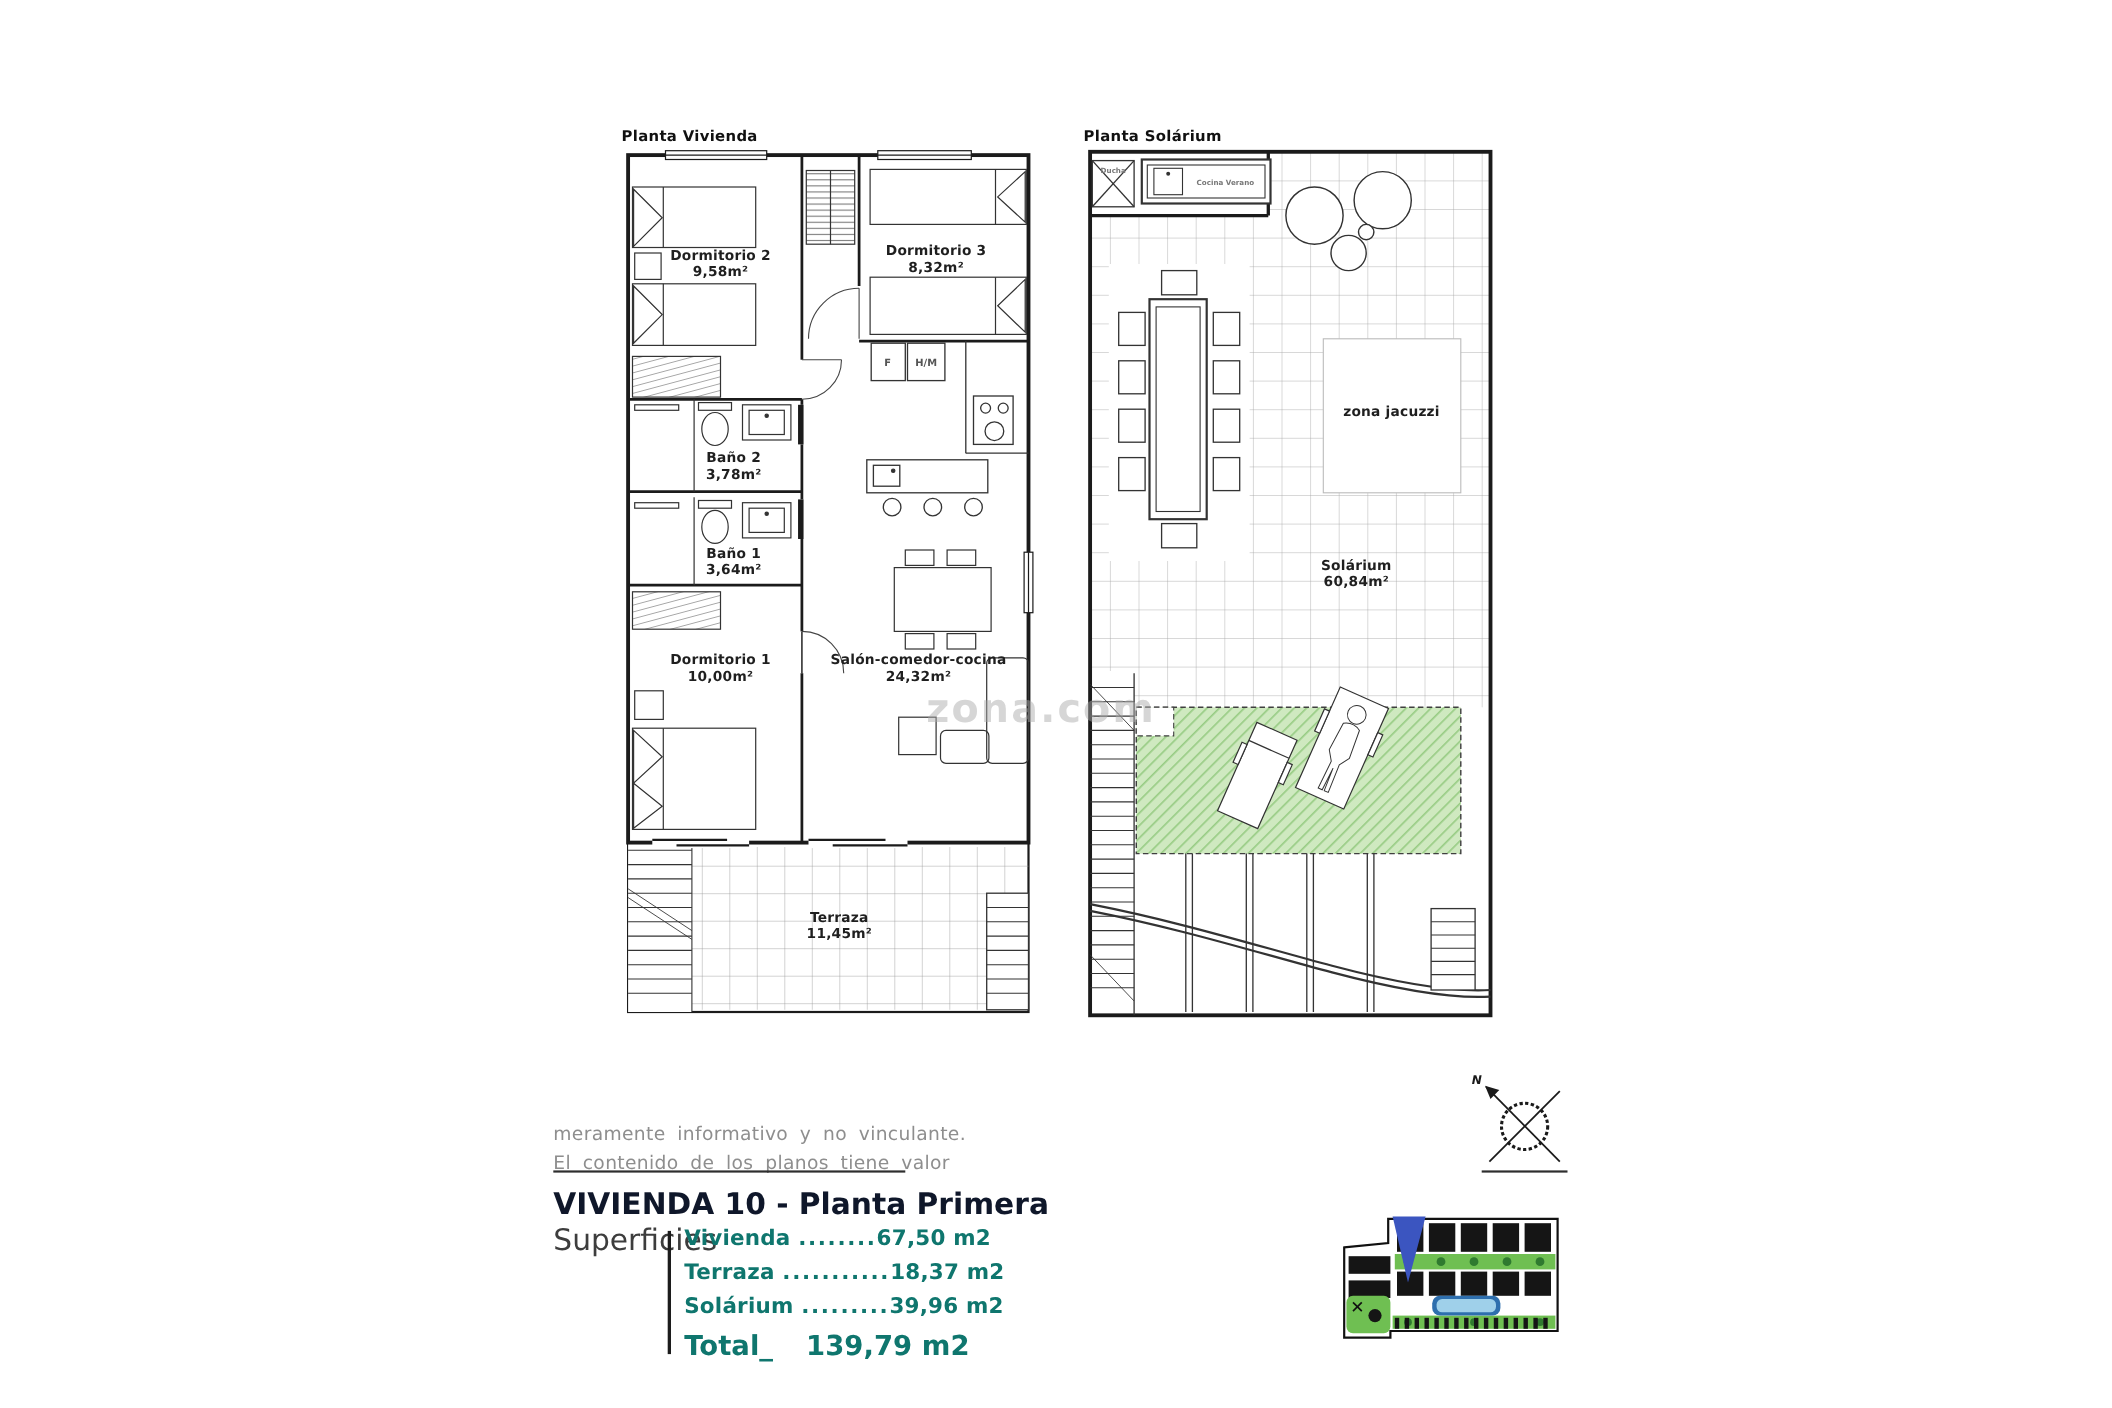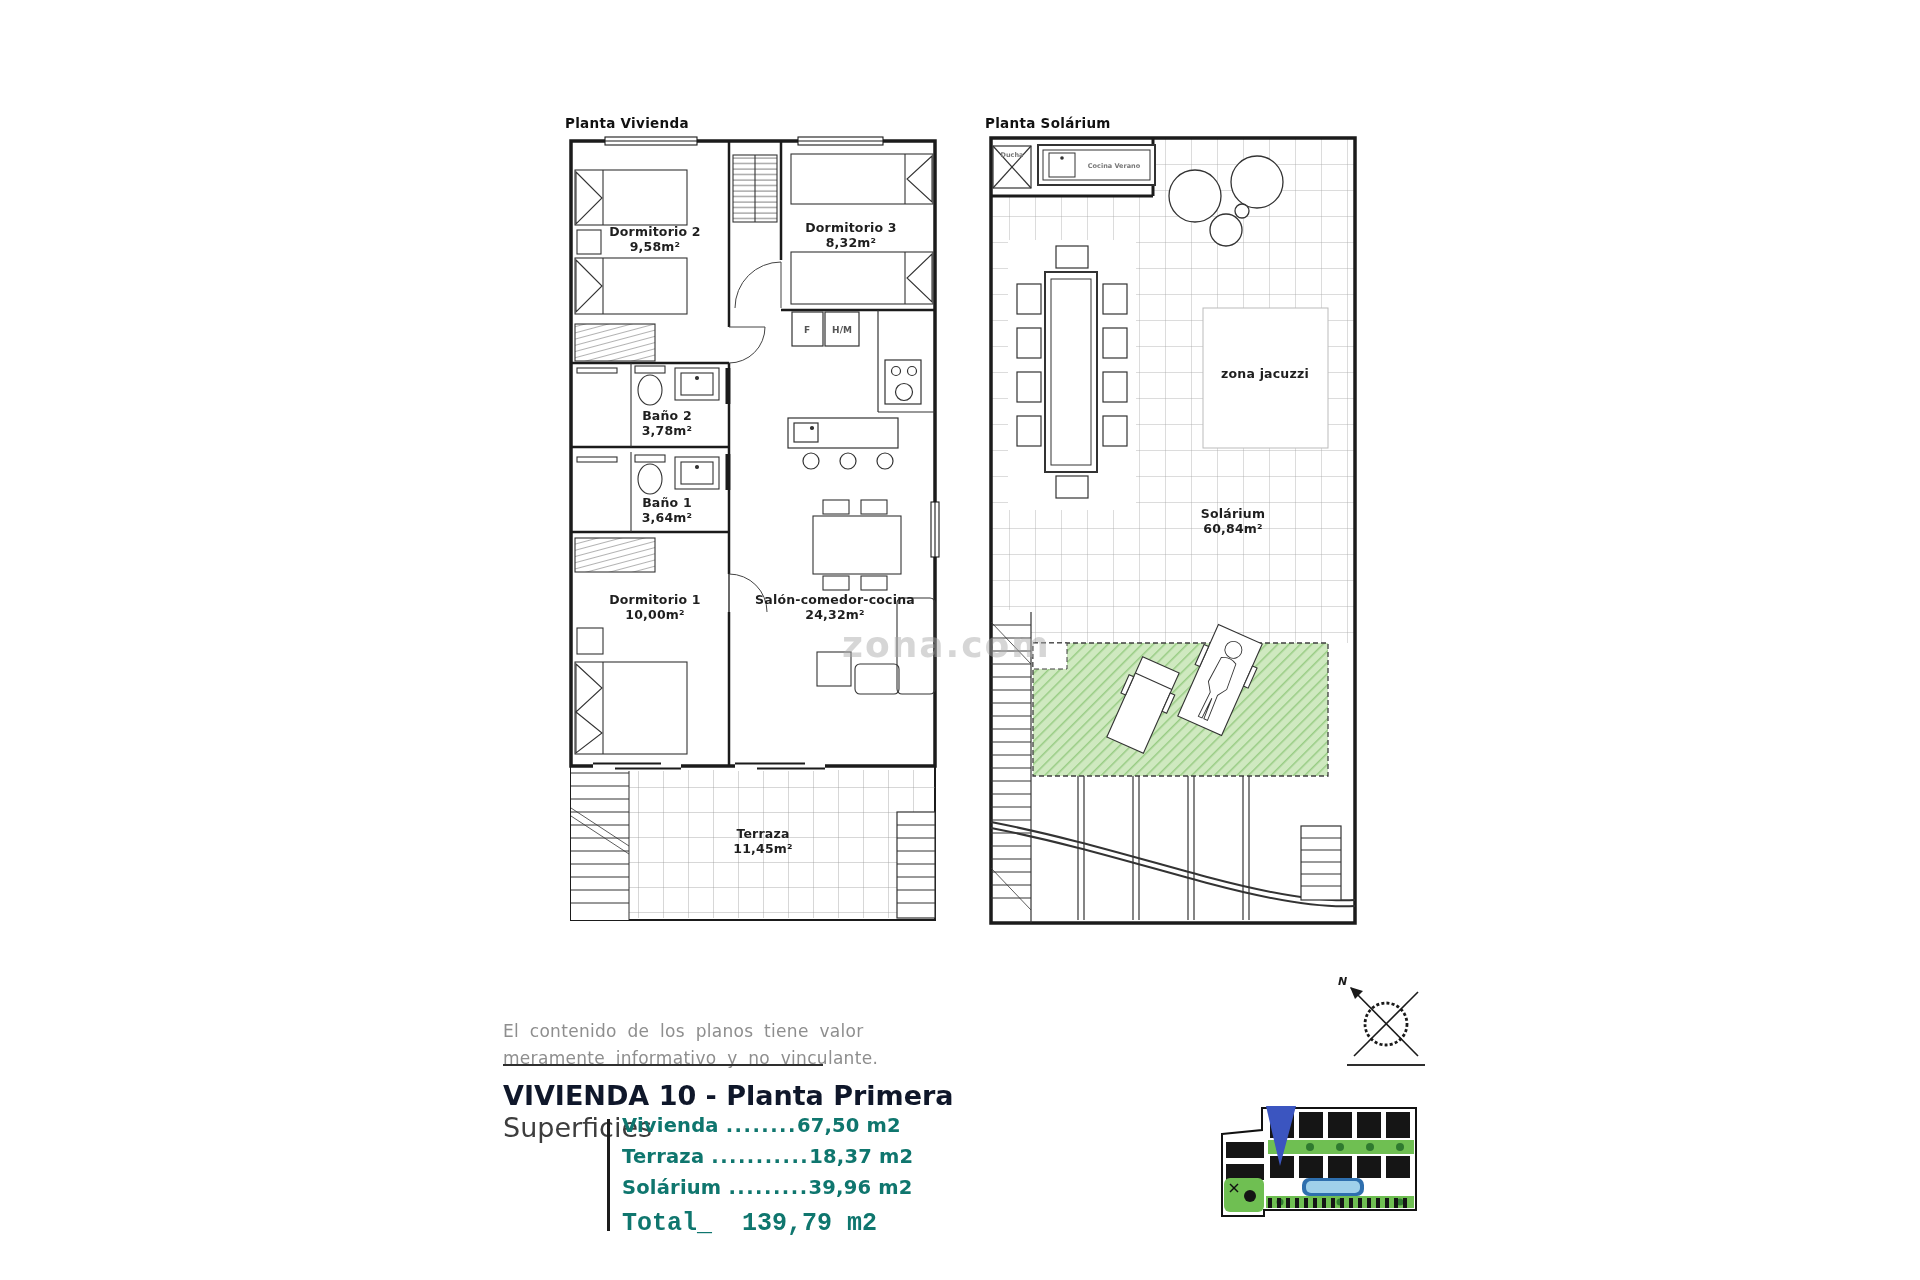--- a/index.html
+++ b/index.html
@@ -17,21 +17,21 @@
               color:#8e8e8e;font-weight:500;letter-spacing:.3px;word-spacing:5px;}
   .hr{position:absolute;height:0;border-top:2.5px solid #2e2e2e;}
   #hr-left{left:503px;top:1064px;width:320px;}
   #hr-right{left:1347px;top:1064px;width:78px;}
   #main-title{position:absolute;left:503px;top:1080px;font-size:27px;font-weight:800;color:#0f172a;}
   #superficies{position:absolute;left:503px;top:1112px;font-size:27px;font-weight:500;color:#3d3d3d;}
   #vbar{position:absolute;left:607px;top:1119px;width:3px;height:112px;background:#1c1c1c;}
   #entries{position:absolute;left:622px;top:1114px;color:#0f766e;}
   .entry{font-size:19.5px;font-weight:600;height:31px;letter-spacing:.2px;}
   .entry .dots{letter-spacing:1.5px;}
-  #total-row{font-size:25px;font-weight:800;margin-top:2px;font-family:Liberation Mono, monospace;}
+  #total-row{font-size:25px;font-weight:800;margin-top:2px;}
   #total-row .tv{margin-left:30px;}
   #compass{position:absolute;left:1336px;top:972px;}
   #siteplan{position:absolute;left:1210px;top:1104px;}
 </style>
 </head>
 <body>
 
 <div id="page">
 
   <svg class="plan" style="left:563px;top:112px" width="380" height="815" viewBox="0 0 380 815">
@@ -367,22 +367,22 @@
         <line x1="318" y1="750" x2="358" y2="750"></line>
           <line x1="318" y1="762" x2="358" y2="762"></line>
         <line x1="318" y1="774" x2="358" y2="774"></line>
       </g>
     </g>
   </svg>
 
   <div id="watermark">zona.com</div>
 
   <div id="disclaimer">
+    <div>meramente informativo y no vinculante.</div>
     <div>El contenido de los planos tiene valor</div>
-    <div>meramente informativo y no vinculante.</div>
   </div>
   <div class="hr" id="hr-left"></div>
   <div class="hr" id="hr-right"></div>
 
   <div id="main-title">VIVIENDA 10 - Planta Primera</div>
   <div id="superficies">Superficies</div>
   <div id="vbar"></div>
   <div id="entries">
     <div class="entry"><span>Vivienda </span><span class="dots">........</span><span>67,50 m2</span></div>
     <div class="entry"><span>Terraza </span><span class="dots">...........</span><span>18,37 m2</span></div>

